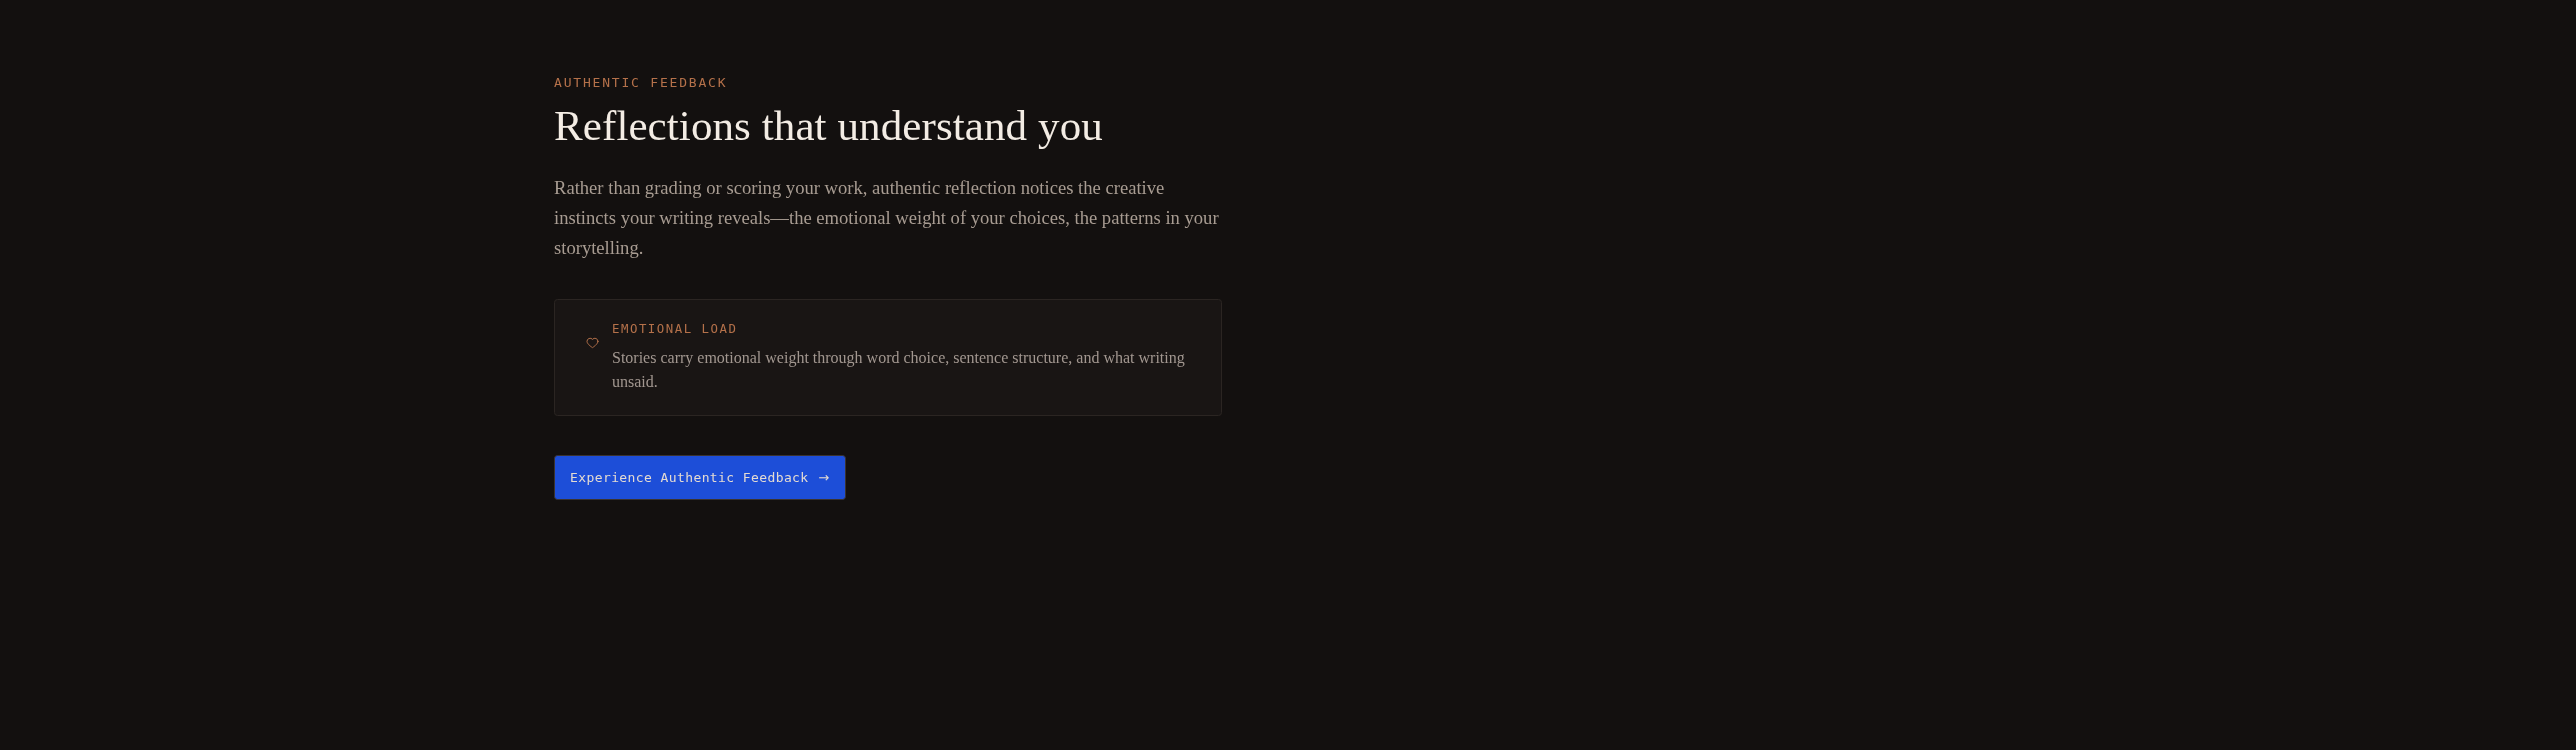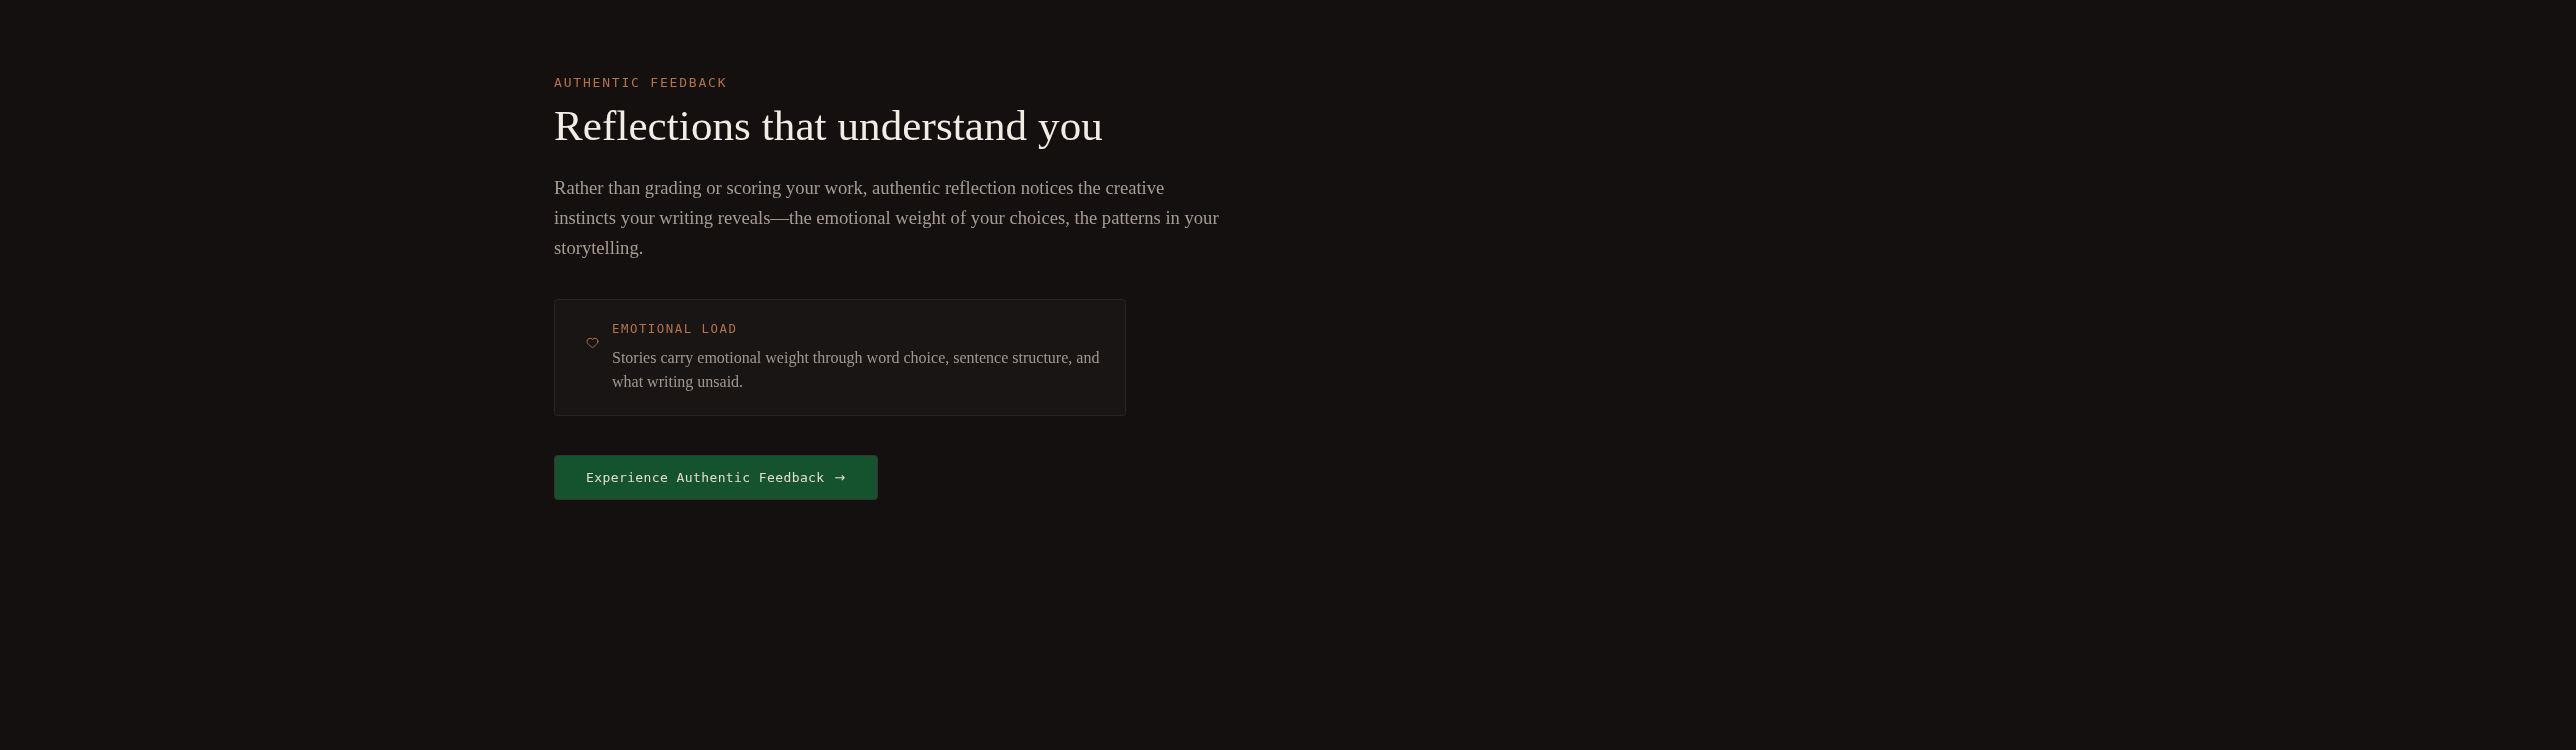--- a/index.html
+++ b/index.html
@@ -47,21 +47,21 @@
     font-family: "Liberation Serif", serif;
     font-size: 18.6px;
     line-height: 1.62;
     color: #a89c92;
     margin: 0 16px 36px 0;
     width: 669px;
   }
   .card {
     position: relative;
     box-sizing: border-box;
-    width: 572px;
+    width: 668px;
     border: 0.7px solid #2b2522;
     border-radius: 3.5px;
     background: #191514;
     padding: 21px 23.5px 21px 57px;
     margin-bottom: 19.3px;
   }
   .card-icon {
     position: absolute;
     left: 29px;
     top: 35px;
@@ -88,24 +88,24 @@
     color: #a29790;
     margin: 0;
     max-width: 587px;
   }
   .cta {
     display: inline-flex;
     align-items: center;
     gap: 9.7px;
     box-sizing: border-box;
     margin-top: 19.3px;
-    padding: 14px 31px;
+    padding: 14px 15px;
     border: 0.7px solid #3a3330;
     border-radius: 3.5px;
-    background: #14532d;
+    background: #1d4ed8;
     color: #e4dbd2;
     font-family: "DejaVu Sans Mono", monospace;
     font-size: 13px;
     letter-spacing: 0.4px;
     cursor: pointer;
   }
   .cta-arrow {
     font-family: "DejaVu Sans", sans-serif;
     font-size: 13px;
     line-height: 1;

